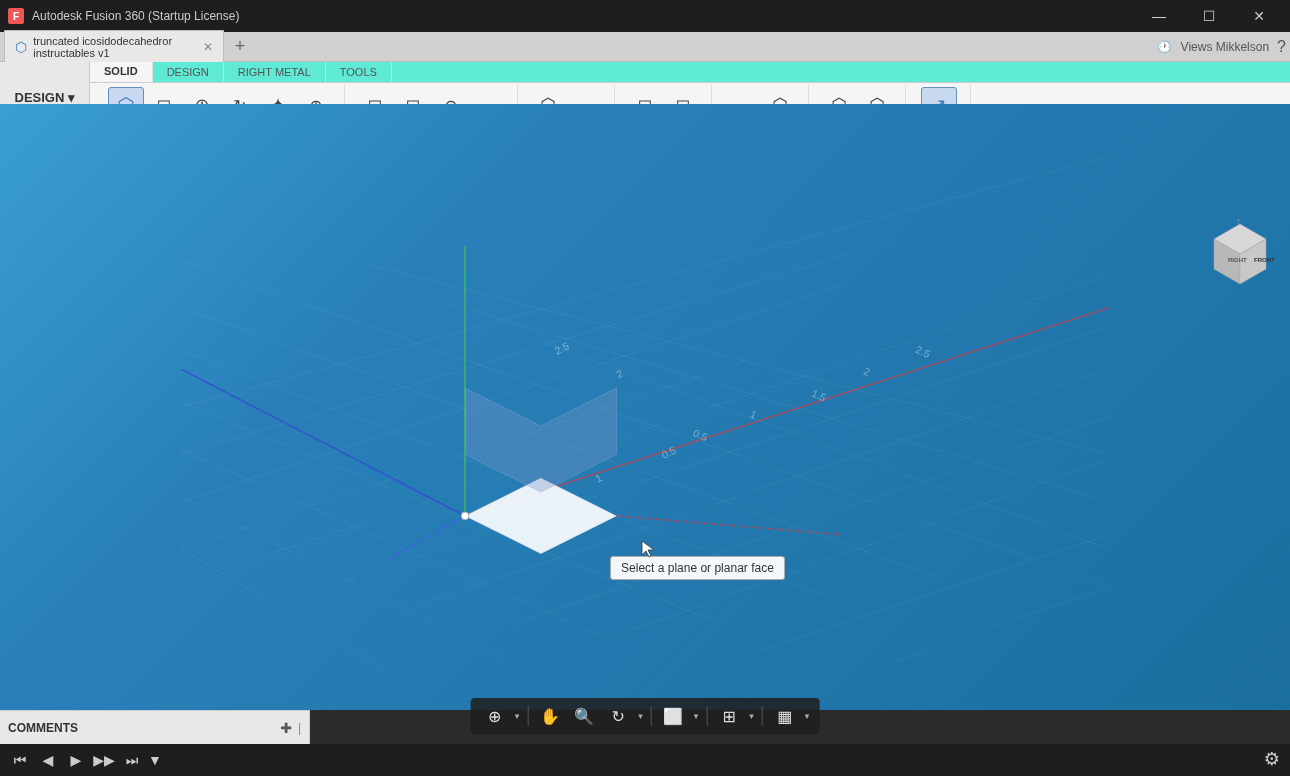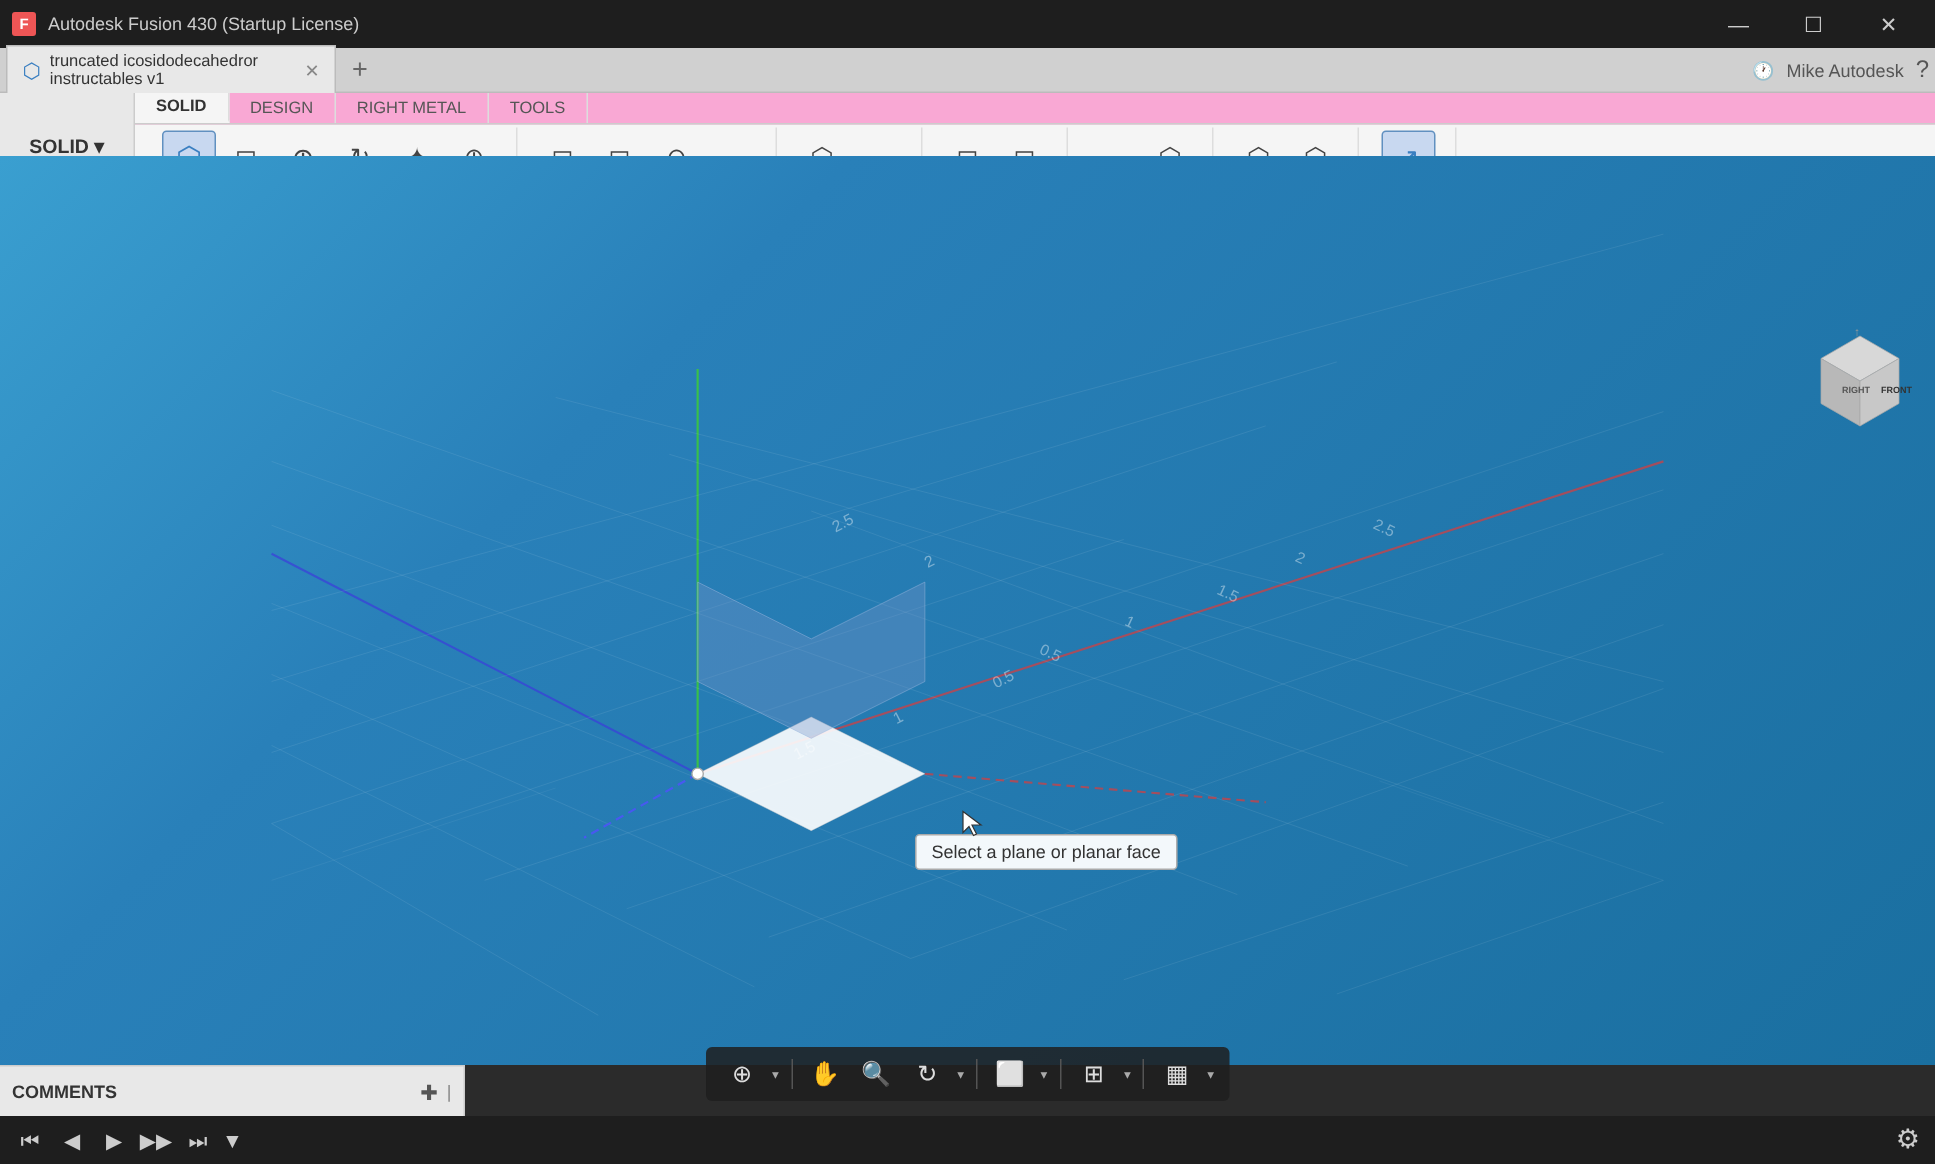--- a/index.html
+++ b/index.html
@@ -25,21 +25,21 @@
     .file-tab .tab-icon { color: #3a7fc1; font-size: 14px; }
     .file-tab .tab-close { margin-left: 6px; cursor: pointer; color: #888; font-size: 12px; }
     #tab-add-btn { width: 24px; height: 24px; background: none; border: none; font-size: 18px; color: #666; cursor: pointer; margin-left: 4px; }
 
     
     #main-toolbar { background: #f5f5f5; border-bottom: 1px solid #ccc; display: flex; align-items: stretch; height: 72px; }
     
     #design-btn { background: #e8e8e8; border-right: 1px solid #ccc; padding: 0 14px; display: flex; align-items: center; gap: 4px; cursor: pointer; font-size: 13px; font-weight: 600; color: #333; min-width: 90px; justify-content: center; }
     
     #toolbar-tabs-area { flex: 1; display: flex; flex-direction: column; }
-    #toolbar-tabs { display: flex; border-bottom: 1px solid #ccc; background: #f9a8d4; height: 22px; }
+    #toolbar-tabs { display: flex; border-bottom: 1px solid #ccc; background: #5eead4; height: 22px; }
     .toolbar-tab { padding: 3px 14px; font-size: 11px; cursor: pointer; color: #555; border-right: 1px solid #ddd; display: flex; align-items: center; }
     .toolbar-tab.active { background: #f5f5f5; color: #333; font-weight: 600; border-bottom: 2px solid #f5f5f5; }
     
     #toolbar-buttons { display: flex; align-items: center; padding: 2px 8px; gap: 2px; flex: 1; }
     .tb-group { display: flex; flex-direction: column; align-items: center; border-right: 1px solid #ddd; padding: 2px 10px; gap: 2px; min-width: 60px; }
     .tb-group-buttons { display: flex; gap: 2px; }
     .tb-group-label { font-size: 9px; color: #888; text-align: center; }
     .tb-btn { width: 36px; height: 36px; background: none; border: 1px solid transparent; border-radius: 3px; cursor: pointer; display: flex; flex-direction: column; align-items: center; justify-content: center; font-size: 20px; color: #444; }
     .tb-btn.active { background: #c8d8f0; border-color: #6090c0; }
 
@@ -85,48 +85,48 @@
     .vp-btn { background: none; border: none; color: #ddd; font-size: 16px; cursor: pointer; width: 28px; height: 28px; display: flex; align-items: center; justify-content: center; border-radius: 3px; }
     .vp-divider { width: 1px; height: 20px; background: #555; margin: 0 2px; }
     #settings-icon { position: absolute; bottom: 6px; right: 10px; color: #ccc; font-size: 18px; cursor: pointer; }
   </style>
 </head>
 <body>
 
 <div id="titlebar">
   <div id="titlebar-left">
     <div id="titlebar-logo">F</div>
-    <span id="titlebar-title">Autodesk Fusion 430 (Startup License)</span>
+    <span id="titlebar-title">Autodesk Fusion 360 (Startup License)</span>
   </div>
   <div id="titlebar-controls">
     <button class="title-btn">—</button>
     <button class="title-btn">☐</button>
     <button class="title-btn close">✕</button>
   </div>
 </div>
 
 <div id="toolbar-area">
 
   <div id="tab-bar">
     <div class="file-tab">
       <span class="tab-icon">⬡</span>
       <span>truncated icosidodecahedror instructables v1</span>
       <span class="tab-close">✕</span>
     </div>
     <button id="tab-add-btn">+</button>
     <div style="flex:1"></div>
     <div style="display:flex;align-items:center;gap:8px;color:#555;font-size:12px;">
       <span style="cursor:pointer;">🕐</span>
-      <span>Mike Autodesk</span>
+      <span>Views Mikkelson</span>
       <span style="cursor:pointer;font-size:16px;">?</span>
     </div>
   </div>
 
   <div id="main-toolbar">
-    <div id="design-btn">SOLID ▾</div>
+    <div id="design-btn">DESIGN ▾</div>
 
     <div id="toolbar-tabs-area">
       <div id="toolbar-tabs">
         <div class="toolbar-tab active">SOLID</div>
         <div class="toolbar-tab">DESIGN</div>
         <div class="toolbar-tab">RIGHT METAL</div>
         <div class="toolbar-tab">TOOLS</div>
       </div>
 
       <div id="toolbar-buttons">

